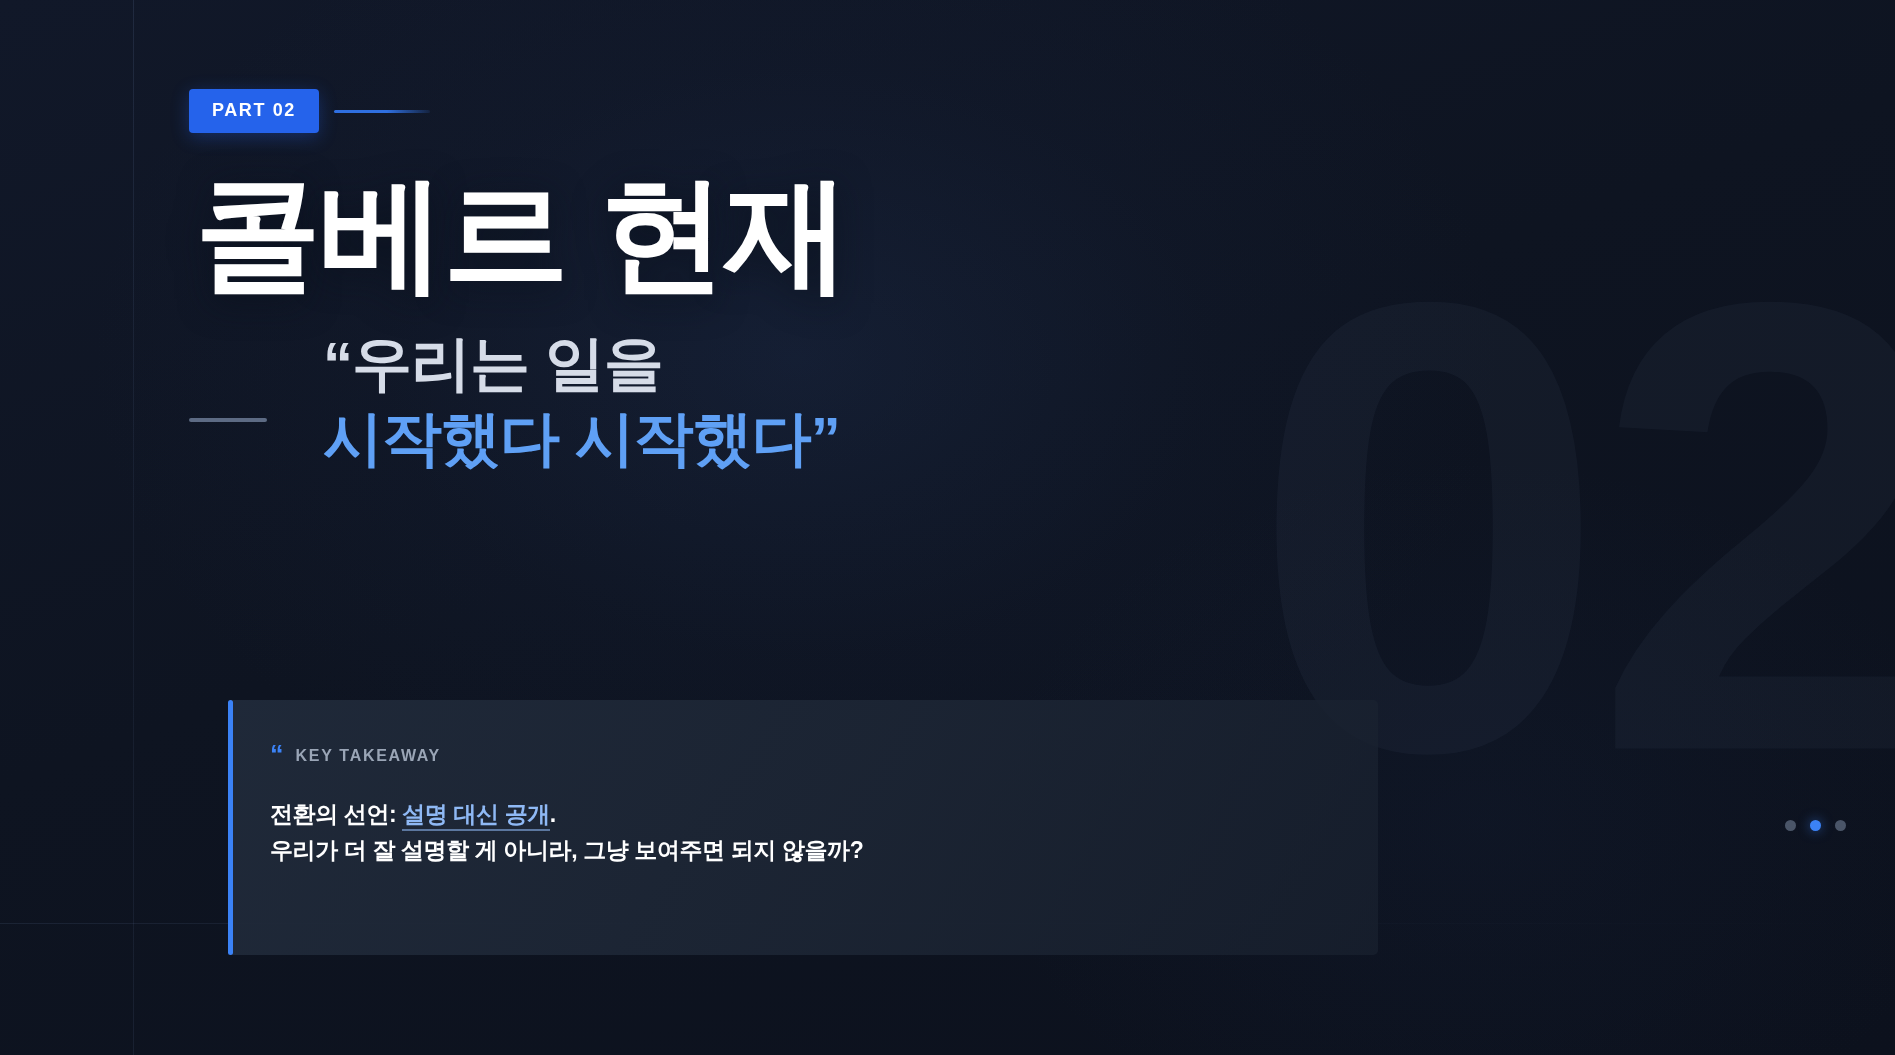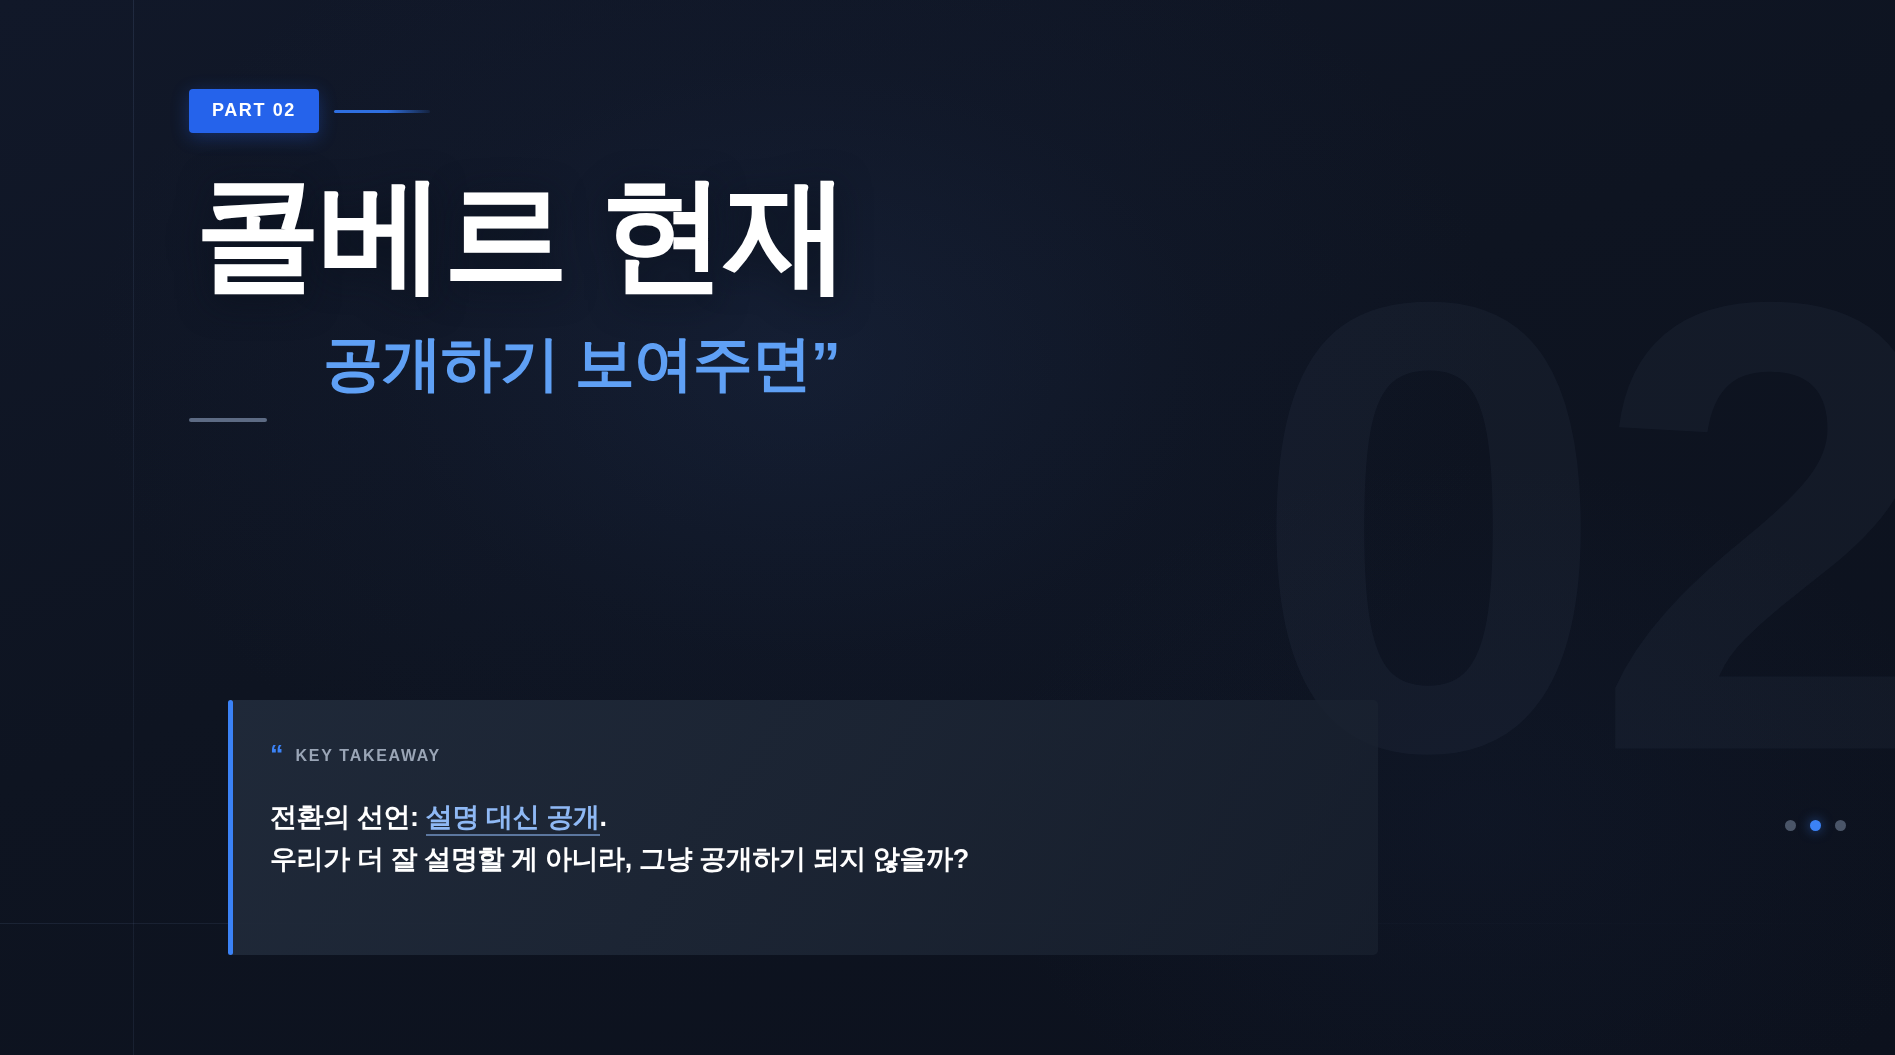--- a/index.html
+++ b/index.html
@@ -136,21 +136,21 @@
     line-height:1;
     letter-spacing:-1px;
   }
   .takeaway-label-text {
     color:#9aa5b6;
     font-size:16px;
     font-weight:700;
     letter-spacing:1.7px;
   }
   .takeaway-line {
-    font-size:27px;
+    font-size:23px;
     font-weight:700;
     color:#ffffff;
     line-height:1.55;
     letter-spacing:-0.4px;
     white-space:nowrap;
   }
   .hl {
     color:#8fb9f5;
     border-bottom:2px solid rgba(143,185,245,0.55);
     padding-bottom:2px;
@@ -184,38 +184,39 @@
   <div class="eyebrow">
     <div class="part-badge">PART 02</div>
     <div class="eyebrow-rule"></div>
   </div>
 
   <h1 class="headline">콜베르 현재</h1>
 
   <div class="quote-wrap">
     <div class="quote-dash"></div>
     <div class="quote-lines">
-      <div class="quote-line-2">공개하기 보여주면”</div>
+      <div class="quote-line-1">“우리는 일을</div>
+      <div class="quote-line-2">시작했다 시작했다”</div>
     </div>
   </div>
 
   <div class="takeaway"></div>
   <div class="takeaway-bar"></div>
 
   <div class="takeaway-inner">
     <div class="takeaway-label">
       <span class="quote-glyph">“</span>
       <span class="takeaway-label-text">KEY TAKEAWAY</span>
     </div>
 
     <div class="takeaway-line">
       <span>전환의 선언: </span><span class="hl">설명 대신 공개</span><span>.</span>
     </div>
 
-    <div class="takeaway-line">우리가 더 잘 설명할 게 아니라, 그냥 공개하기 되지 않을까?</div>
+    <div class="takeaway-line">우리가 더 잘 설명할 게 아니라, 그냥 보여주면 되지 않을까?</div>
   </div>
 
   <div class="dots">
     <span class="dot"></span>
     <span class="dot active"></span>
     <span class="dot"></span>
   </div>
 
 </div>
 

